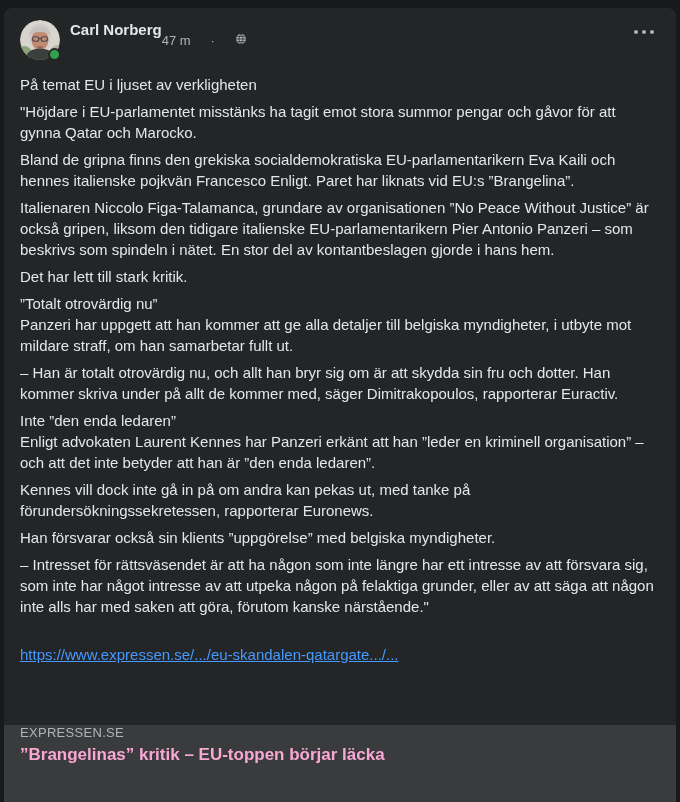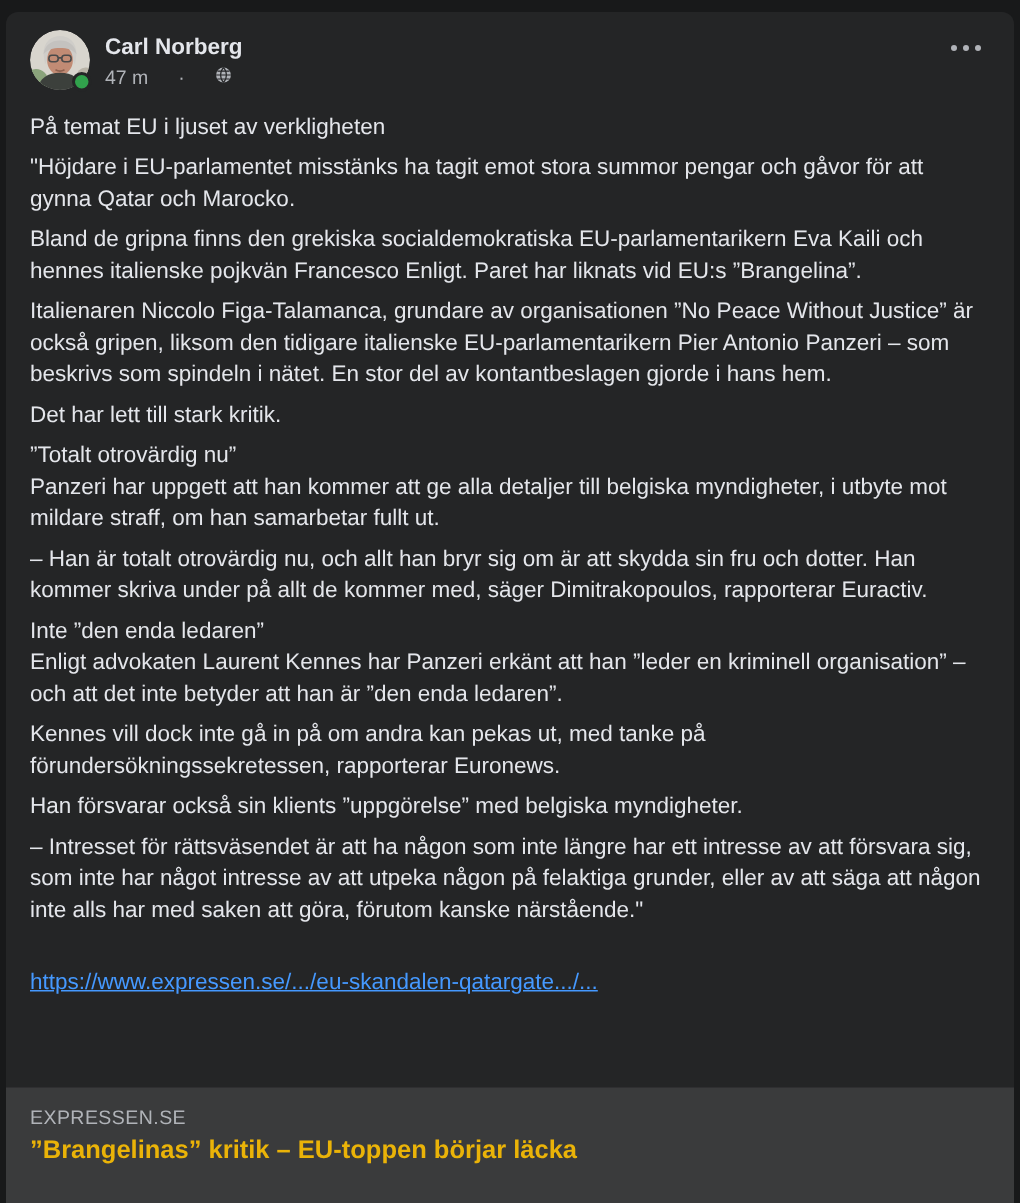--- a/index.html
+++ b/index.html
@@ -16,43 +16,43 @@
     padding:12px 16px 0;
     box-sizing:border-box;
   }
   .header{display:flex;align-items:flex-start;height:40px;}
   .avatar-wrap{position:relative;width:40px;height:40px;margin-right:10px;flex:none;cursor:pointer;}
   .avatar-wrap svg{width:40px;height:40px;border-radius:50%;display:block;}
   .online-dot{
     position:absolute;right:-1px;bottom:-1px;width:13px;height:13px;border-radius:50%;
     background:#31a24c;border:2px solid #242526;box-sizing:border-box;
   }
-  .header-text{display:flex;flex-direction:column;justify-content:flex-end;min-height:40px;}
+  .header-text{display:flex;flex-direction:row;justify-content:space-between;min-height:40px;}
   .author{font-size:15px;font-weight:700;color:#e4e6eb;line-height:20px;cursor:pointer;}
   .meta{display:flex;align-items:center;gap:20px;font-size:13px;color:#b0b3b8;line-height:17px;margin-top:1px;}
   .meta .globe{display:inline-block;}
   .more-btn{
     margin-left:auto;display:flex;gap:4px;align-items:center;
     padding:10px 6px;cursor:pointer;border-radius:50%;
   }
   .more-btn i{width:4px;height:4px;border-radius:50%;background:#b0b3b8;display:block;}
   .content{margin-top:14px;}
   .content p{
     margin:0 0 6px;font-size:15px;line-height:21px;color:#e4e6eb;
     white-space:pre-line;
   }
   .link-line{margin:0 0 6px;font-size:15px;line-height:21px;}
   .post-link{color:#4599ff;text-decoration:underline;cursor:pointer;word-break:break-all;}
   .preview-footer{
     position:absolute;left:0;right:0;bottom:0;height:77px;
     background:#3a3b3c;
-    padding:12px 16px 0;box-sizing:border-box;cursor:pointer;
+    padding:0 16px 0;box-sizing:border-box;cursor:pointer;
   }
   .domain{font-size:13px;color:#b0b3b8;letter-spacing:.3px;line-height:15px;}
-  .headline{margin-top:5px;font-size:17px;font-weight:700;color:#eab308;line-height:20px;}
+  .headline{margin-top:5px;font-size:17px;font-weight:700;color:#f9a8d4;line-height:20px;}
 </style>
 </head>
 <body>
 
 <div class="card">
 
   <div class="header">
     <div class="avatar-wrap">
       <svg viewBox="0 0 40 40">
         <circle cx="20" cy="20" r="20" fill="#d8d5ce"></circle>

